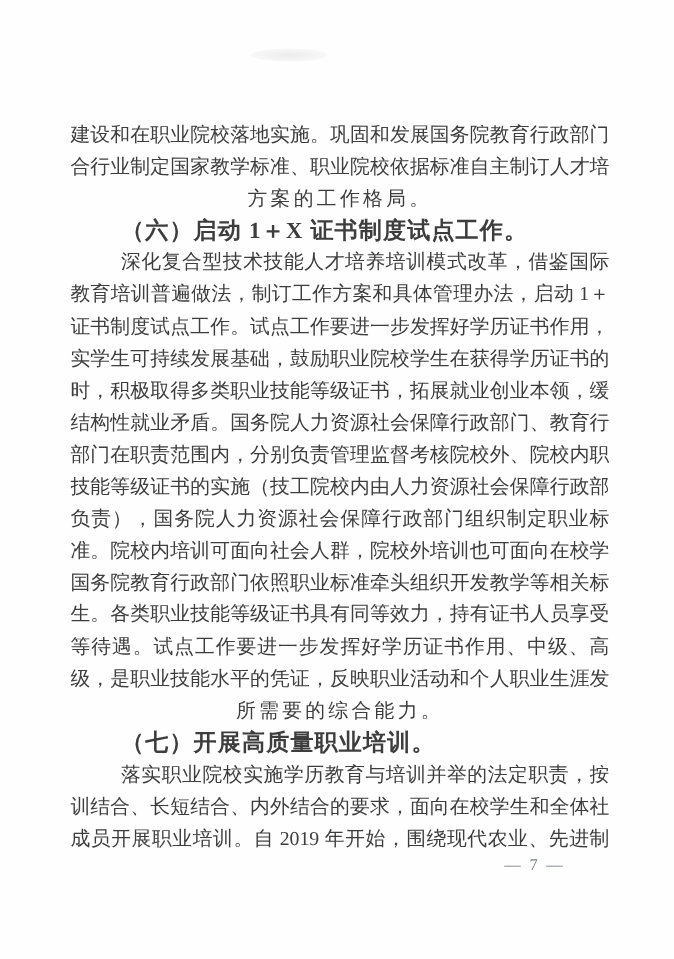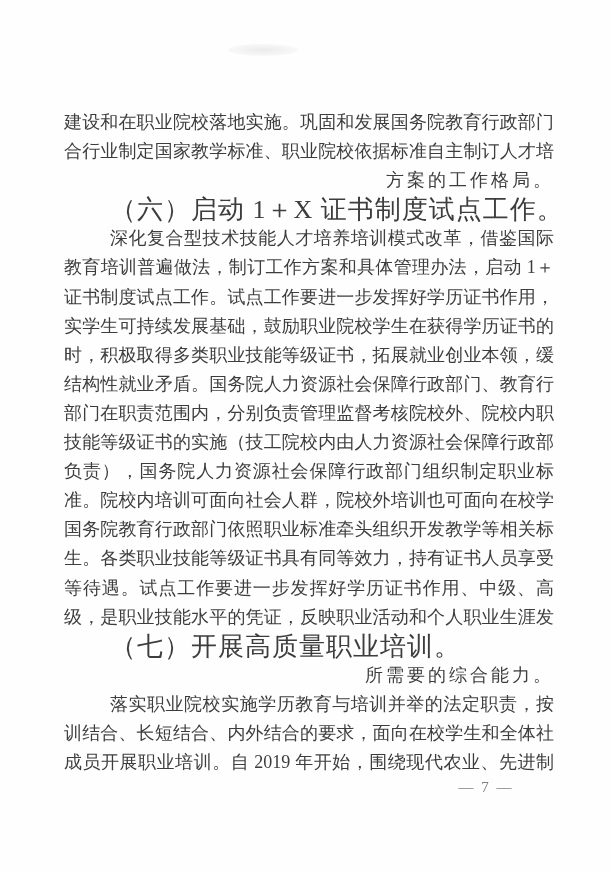--- a/index.html
+++ b/index.html
@@ -41,28 +41,28 @@
   .line.justify, .line.first {
     white-space: normal;
     text-align: justify;
     text-align-last: justify;
     overflow: hidden;
   }
   .line.first {
     text-indent: 46px;
   }
   .line.end {
-    text-align: right;
+    text-align: center;
     letter-spacing: 3px;
   }
   .line.heading {
     text-indent: 46px;
-    font-weight: 400;
+    font-weight: 700;
     letter-spacing: 1px;
-    font-size: 26px;
+    font-size: 21px;
   }
   .page-number {
     position: absolute;
     left: 448px;
     top: 779px;
     width: 76px;
     text-align: center;
     font-size: 15px;
     letter-spacing: 2px;
     color: #72808a;
@@ -85,20 +85,20 @@
       <div class="line justify">时，积极取得多类职业技能等级证书，拓展就业创业本领，缓解</div>
       <div class="line justify">结构性就业矛盾。国务院人力资源社会保障行政部门、教育行政</div>
       <div class="line justify">部门在职责范围内，分别负责管理监督考核院校外、院校内职业</div>
       <div class="line justify">技能等级证书的实施（技工院校内由人力资源社会保障行政部门</div>
       <div class="line justify">负责），国务院人力资源社会保障行政部门组织制定职业标准，</div>
       <div class="line justify">准。院校内培训可面向社会人群，院校外培训也可面向在校学</div>
       <div class="line justify">国务院教育行政部门依照职业标准牵头组织开发教学等相关标</div>
       <div class="line justify">生。各类职业技能等级证书具有同等效力，持有证书人员享受同</div>
       <div class="line justify">等待遇。试点工作要进一步发挥好学历证书作用、中级、高</div>
       <div class="line justify">级，是职业技能水平的凭证，反映职业活动和个人职业生涯发展</div>
+      <div class="line end">所需要的综合能力。</div>
       <div class="line heading">（七）开展高质量职业培训。</div>
-      <div class="line end">所需要的综合能力。</div>
       <div class="line first">落实职业院校实施学历教育与培训并举的法定职责，按照育</div>
       <div class="line justify">训结合、长短结合、内外结合的要求，面向在校学生和全体社会</div>
       <div class="line justify">成员开展职业培训。自 2019 年开始，围绕现代农业、先进制造</div>
     </div>
   <div class="page-number" style="color: rgb(114, 128, 138);">— 7 —</div>
 </div>
 
 </body></html>

